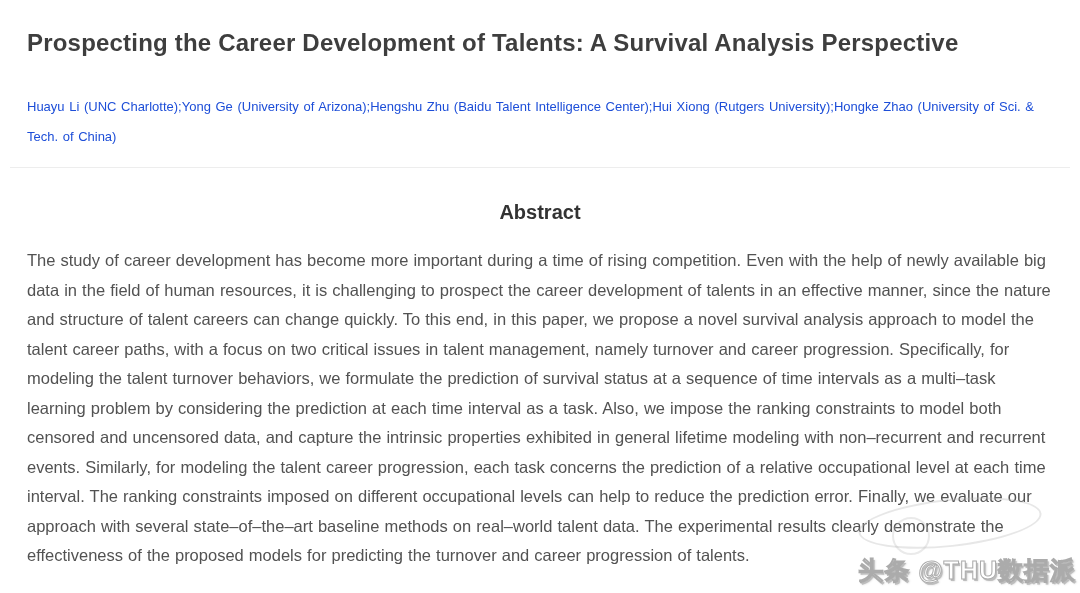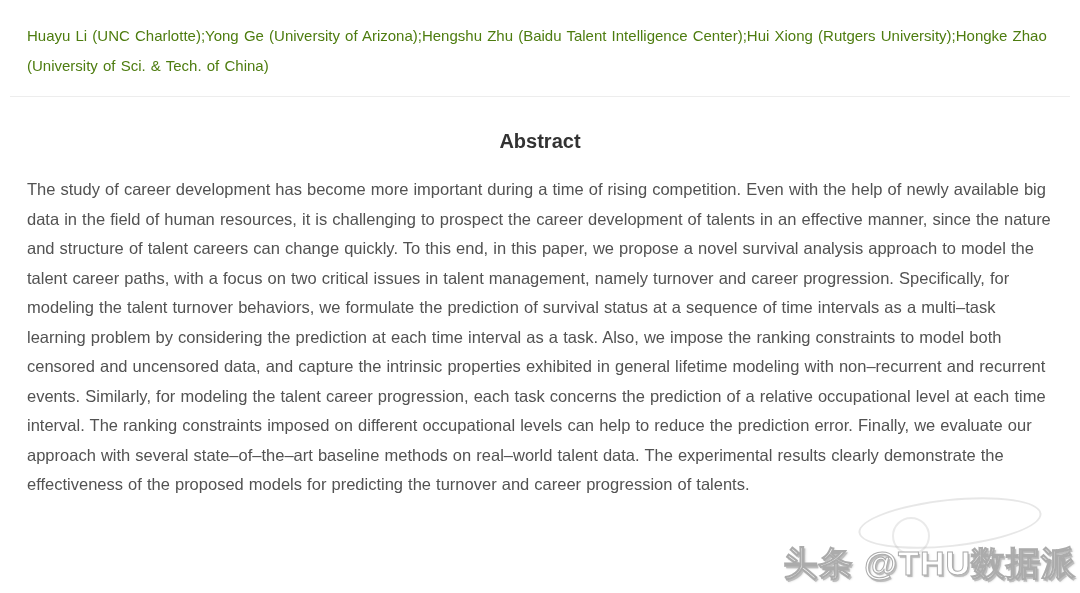--- a/index.html
+++ b/index.html
@@ -25,25 +25,25 @@
     margin: 0;
     padding-top: 27px;
     font-size: 24px;
     line-height: 31px;
     font-weight: bold;
     color: #3e3e3e;
     white-space: nowrap;
     letter-spacing: 0.2px;
   }
   .paper-authors {
-    margin: 21px 0 0 0;
-    font-size: 15px;
+    margin: 34px 0 0 0;
+    font-size: 13px;
     line-height: 30px;
     font-weight: normal;
-    color: #4d7c0f;
+    color: #1d4ed8;
     word-spacing: 1px;
   }
   .divider {
     border: none;
     border-top: 1px solid #ededed;
     margin: 15px -17px 0 -17px;
     height: 0;
   }
   .abstract-heading {
     margin: 32px 0 0 0;
@@ -79,35 +79,36 @@
     width: 34px;
     height: 34px;
     border: 2px solid rgba(185, 185, 185, 0.3);
     border-radius: 50%;
     pointer-events: none;
   }
   .watermark {
     position: absolute;
     right: 4px;
     bottom: 6px;
-    font-size: 34px;
+    font-size: 25px;
     font-weight: bold;
     letter-spacing: 1px;
     color: #ffffff;
     -webkit-text-stroke: 1px #ababab;
     text-shadow: 1.5px 1.5px 0 #bdbdbd, 2px 2px 2px rgba(140,140,140,0.45);
     white-space: nowrap;
     text-align: right;
   }
 </style>
 </head>
 <body>
 
 <div class="page">
 
+  <h1 class="paper-title">Prospecting the Career Development of Talents: A Survival Analysis Perspective</h1>
 
   <p class="paper-authors">Huayu Li (UNC Charlotte);Yong Ge (University of Arizona);Hengshu Zhu (Baidu Talent Intelligence Center);Hui Xiong (Rutgers University);Hongke Zhao (University of Sci. &amp; Tech. of China)</p>
 
   <hr class="divider">
 
   <h2 class="abstract-heading">Abstract</h2>
 
   <p class="abstract-text">The study of career development has become more important during a time of rising competition. Even with the help of newly available big data in the field of human resources, it is challenging to prospect the career development of talents in an effective manner, since the nature and structure of talent careers can change quickly. To this end, in this paper, we propose a novel survival analysis approach to model the talent career paths, with a focus on two critical issues in talent management, namely turnover and career progression. Specifically, for modeling the talent turnover behaviors, we formulate the prediction of survival status at a sequence of time intervals as a multi–task learning problem by considering the prediction at each time interval as a task. Also, we impose the ranking constraints to model both censored and uncensored data, and capture the intrinsic properties exhibited in general lifetime modeling with non–recurrent and recurrent events. Similarly, for modeling the talent career progression, each task concerns the prediction of a relative occupational level at each time interval. The ranking constraints imposed on different occupational levels can help to reduce the prediction error. Finally, we evaluate our approach with several state–of–the–art baseline methods on real–world talent data. The experimental results clearly demonstrate the effectiveness of the proposed models for predicting the turnover and career progression of talents.</p>
 
   <div class="ghost-stamp-inner"></div>

